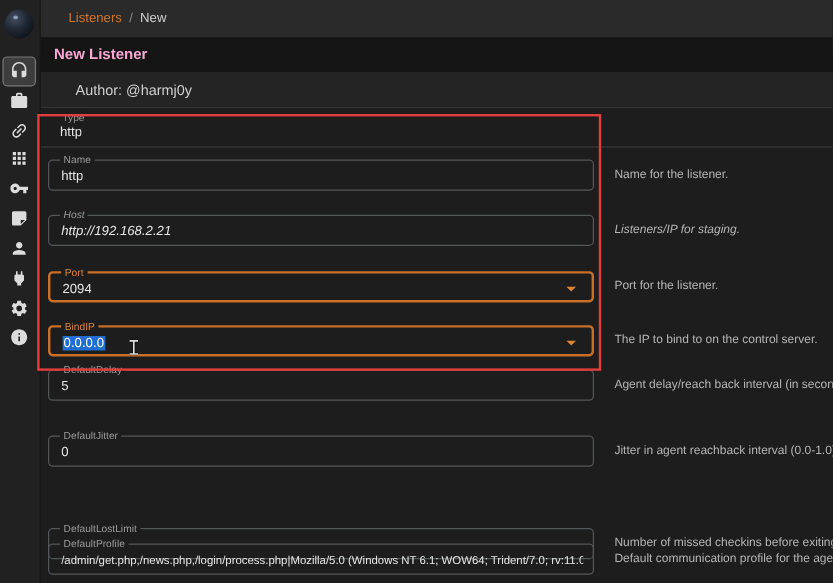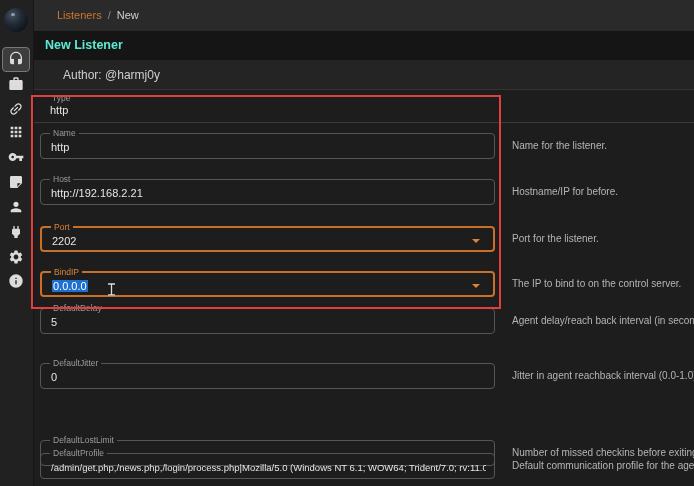--- a/index.html
+++ b/index.html
@@ -18,21 +18,21 @@
   .nav-icon{position:absolute;left:8px;width:16px;height:16px;}
   .nav-icon svg{display:block;width:16px;height:16px;fill:#dcdcdc;}
   .nav-icon.rot svg{transform:rotate(-45deg);}
   
   .topbar{position:absolute;left:34px;top:0;width:660px;height:44px;background:#2a2a2a;}
   .breadcrumb{position:absolute;left:23px;top:9px;font-size:11px;color:#b9b9b9;}
   .crumb-link{color:#d1762d;cursor:pointer;}
   .crumb-sep{color:#8a8a8a;margin:0 6px;}
   .crumb-current{color:#cfcfcf;}
   .titlebar{position:absolute;left:34px;top:31px;width:660px;height:29px;background:#151515;}
-  .page-title{position:absolute;left:11px;top:7px;font-size:12.5px;font-weight:bold;color:#5eead4;}
+  .page-title{position:absolute;left:11px;top:7px;font-size:12.5px;font-weight:bold;color:#f9a8d4;}
   .authorbar{position:absolute;left:34px;top:60px;width:660px;height:29px;background:#242424;}
   .author-text{position:absolute;left:29px;top:8px;font-size:12px;color:#cfcfcf;}
   .hline{position:absolute;left:34px;width:660px;height:1px;background:#343434;}
   
   .form-area{position:absolute;left:34px;top:89px;width:660px;height:295px;}
   .row{position:absolute;left:0;width:660px;height:30px;}
   .field{position:absolute;left:6px;top:0;width:455px;height:26px;box-sizing:border-box;border-radius:4px;}
   .field.outlined{border:1px solid #54575a;padding-left:38px;}
   .field.focused{border:2px solid var(--accent);}
   .field.plain{border:none;}
@@ -142,33 +142,33 @@
 
   <div class="row" style="top: 44px;">
     <div class="field outlined">
       <span class="flabel">Name</span>
       <span class="fvalue">http</span>
 
     </div>
     <div class="desc">Name for the listener.</div>
   </div>
 
-  <div class="row" style="top: 90px;">
+  <div class="row" style="top: 90px; font-style: italic;">
     <div class="field outlined">
       <span class="flabel">Host</span>
       <span class="fvalue">http://192.168.2.21</span>
 
     </div>
-    <div class="desc">Hostname/IP for before.</div>
+    <div class="desc">Listeners/IP for staging.</div>
   </div>
 
   <div class="row" style="top: 137px;">
     <div class="field focused">
       <span class="flabel">Port</span>
-      <span class="fvalue">2202</span>
+      <span class="fvalue">2094</span>
       <span class="chev"></span>
     </div>
     <div class="desc">Port for the listener.</div>
   </div>
 
   <div class="row" style="top: 182px;">
     <div class="field focused">
       <span class="flabel">BindIP</span>
       <span class="fvalue"><span class="sel">0.0.0.0</span></span>
       <span class="chev"></span>

